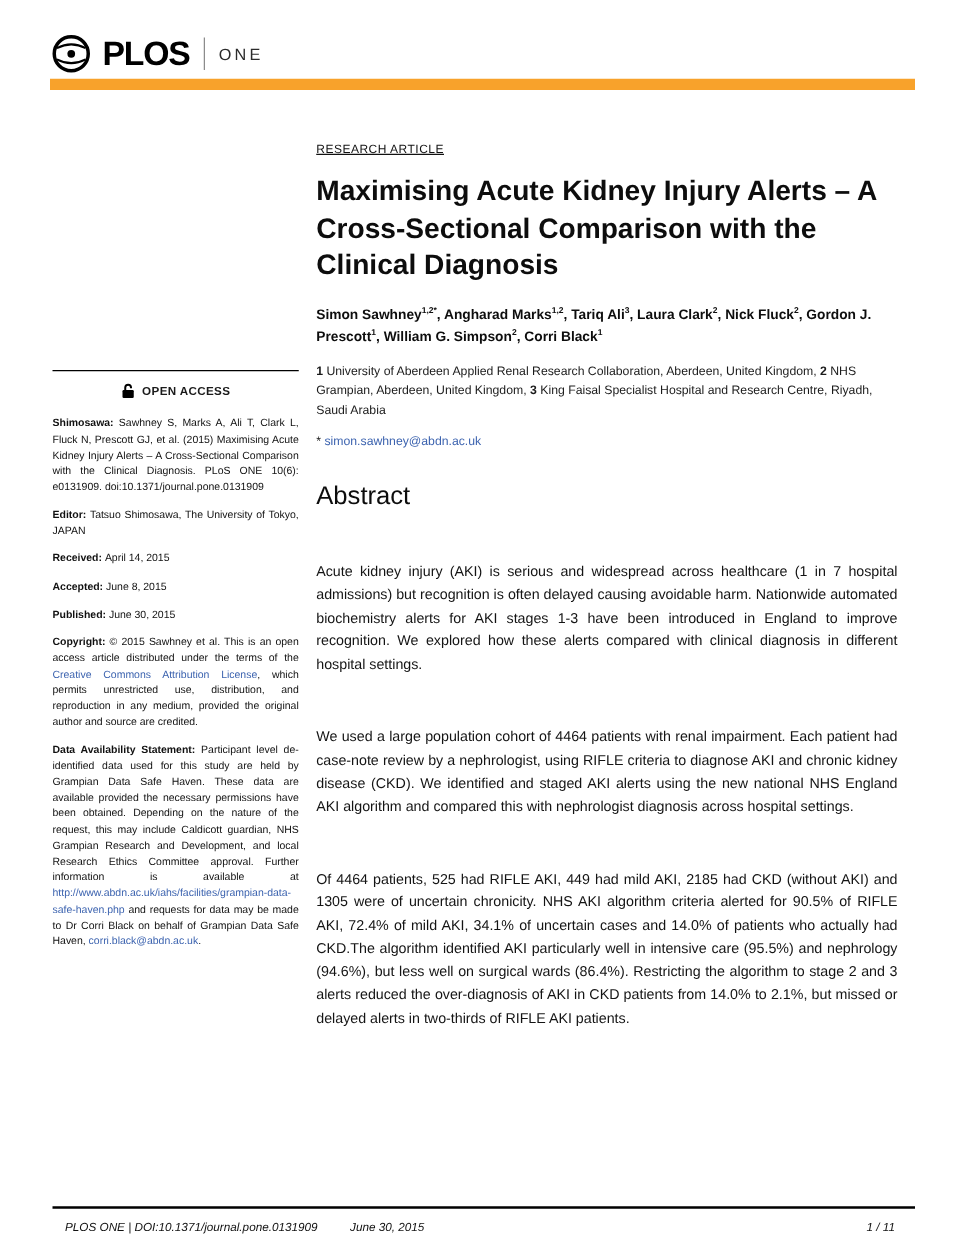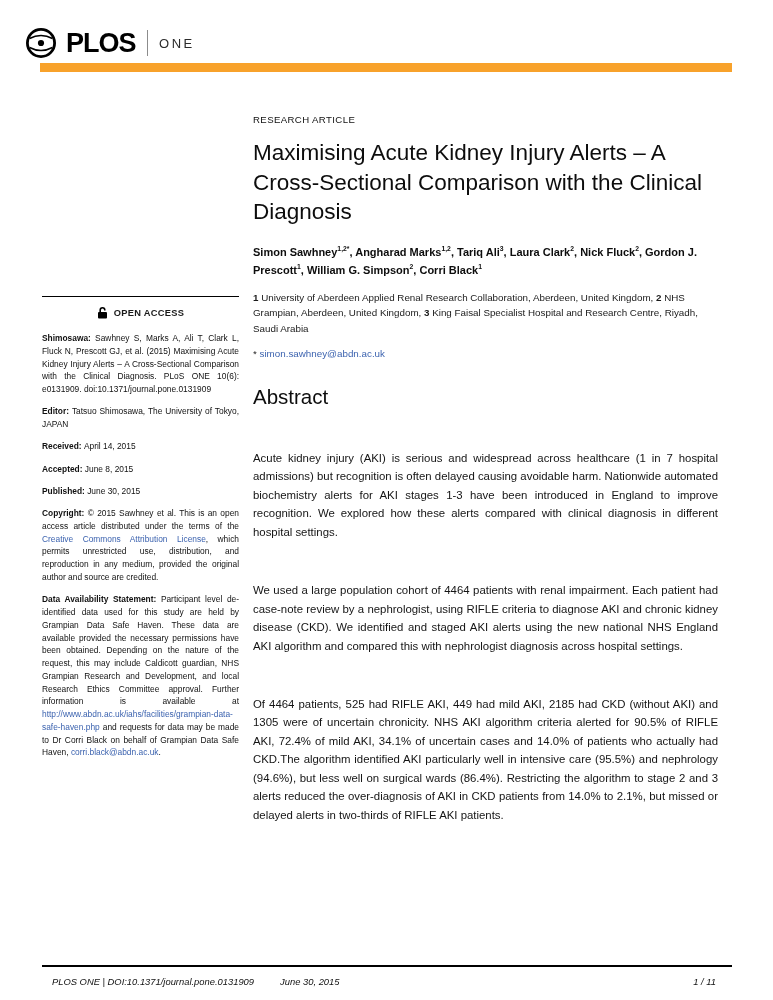--- a/index.html
+++ b/index.html
@@ -1,41 +1,41 @@
 <!DOCTYPE html>
 <html><head>
 <meta charset="utf-8">
 <style>
   html,body{margin:0;padding:0;}
   body{
     width:773px;height:1000px;position:relative;background:#ffffff;
     font-family:"Liberation Sans", sans-serif;color:#1a1a1a;overflow:hidden;
   }
   
-  .header{position:absolute;top:26px;left:24px;}
+  .header{position:absolute;top:26px;left:40px;}
   .logo{display:flex;align-items:center;gap:8px;text-decoration:none;color:#000;}
   .logo-plos{font-size:27px;font-weight:bold;letter-spacing:-1px;}
   .logo-sep{width:1.5px;height:26px;background:#8c8c8c;margin:0 3px;}
   .logo-one{font-size:13px;letter-spacing:2.5px;color:#2b2b2b;}
   .accent-bar{position:absolute;top:63px;left:40px;width:692px;height:9px;background:#F8A22B;}
   
   .sidebar{position:absolute;top:296px;left:42px;width:197px;}
   .crossmark{width:88px;margin:0 0 34px 10px;text-align:center;cursor:pointer;}
   .cm-title{font-size:11.5px;font-weight:bold;color:#13181d;margin-top:2px;}
   .cm-sub{font-size:6.6px;color:#CE2028;margin-top:1px;}
   .oa-rule{border-top:1.4px solid #000;margin-bottom:9px;}
   .open-access{display:flex;align-items:center;gap:6px;font-size:9.3px;font-weight:bold;letter-spacing:0.3px;margin-bottom:13px;justify-content:center;}
   .side-block{font-size:8.4px;line-height:1.52;margin:0 0 9.5px;color:#111;text-align:justify;}
   .side-block b{font-weight:bold;}
   .link{color:#3C63AF;text-decoration:none;cursor:pointer;}
   sup{font-size:0.62em;vertical-align:super;line-height:0;}
   
   .main{position:absolute;top:114px;left:253px;width:465px;}
-  .kicker{font-size:9.6px;letter-spacing:0.4px;margin:0 0 13px;color:#111;}
-  .title{font-size:22.5px;line-height:1.32;margin:0 0 17px;font-weight:normal;color:#0d0d0d;}
+  .kicker{font-size:9.6px;letter-spacing:0.4px;margin:0 0 13px;color:#111;text-decoration:underline;}
+  .title{font-size:22.5px;line-height:1.32;margin:0 0 17px;font-weight:bold;color:#0d0d0d;}
   .authors{font-size:11px;font-weight:bold;line-height:1.6;margin:0 0 11px;color:#0d0d0d;}
   .affils{font-size:9.8px;line-height:1.55;margin:0 0 12px;}
   .corr{font-size:9.8px;margin:0;}
   .abstract-h{font-size:20.5px;font-weight:normal;margin:26px 0 0;color:#0d0d0d;}
   .sec{margin-top:40px;}
   .sec-h{font-size:14.2px;font-weight:bold;margin:0 0 10px;color:#0d0d0d;}
   .sec-p{font-size:11.4px;line-height:1.62;text-align:justify;margin:0;color:#141414;}
   
   .footer-rule{position:absolute;left:42px;width:690px;bottom:33px;border-top:2px solid #000;}
   .footer{position:absolute;left:52px;right:57px;bottom:13px;display:flex;align-items:baseline;font-size:9.4px;color:#111;font-style:italic;}

